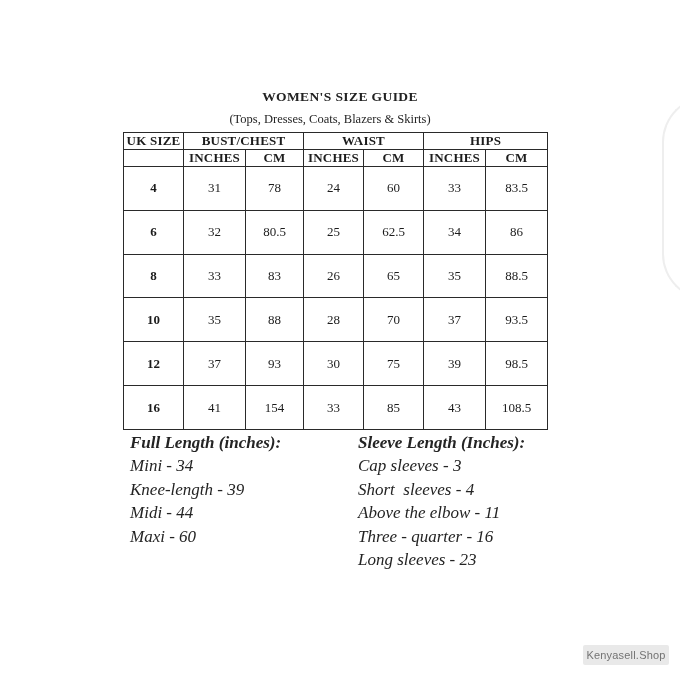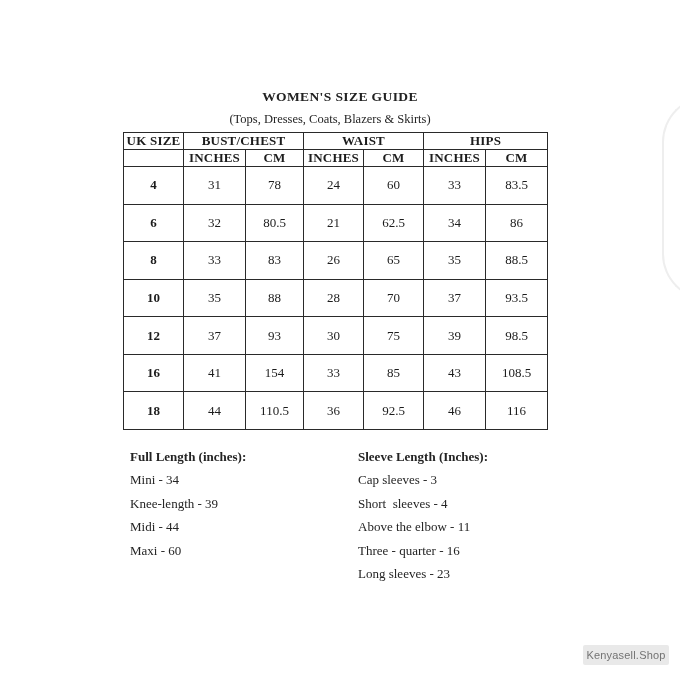--- a/index.html
+++ b/index.html
@@ -32,22 +32,22 @@
   }
   .size-table th, .size-table td {
     border: 1.5px solid #2a2a2a;
     text-align: center; vertical-align: middle;
     padding: 0; overflow: hidden;
   }
   .size-table th { font-weight: bold; letter-spacing: 0.2px; }
   .size-table td.uk { font-weight: bold; }
 
   .note-block {
-    position: absolute; top: 450px;
-    font-size: 13px; color: #242424;
+    position: absolute; top: 436px;
+    font-size: 17px; color: #242424; font-style: italic;
   }
   .note-block .line {
     line-height: 14px;
     margin-bottom: 9.4px;
     white-space: pre;
   }
   .note-block .heading { font-weight: bold; }
   .full-length-block { left: 130px; }
   .sleeve-length-block { left: 358px; }
 
@@ -107,21 +107,21 @@
       <td>78</td>
       <td>24</td>
       <td>60</td>
       <td>33</td>
       <td>83.5</td>
     </tr>
     <tr>
       <td class="uk">6</td>
       <td>32</td>
       <td>80.5</td>
-      <td>21</td>
+      <td>25</td>
       <td>62.5</td>
       <td>34</td>
       <td>86</td>
     </tr>
     <tr>
       <td class="uk">8</td>
       <td>33</td>
       <td>83</td>
       <td>26</td>
       <td>65</td>
@@ -148,29 +148,20 @@
     </tr>
     <tr>
       <td class="uk">16</td>
       <td>41</td>
       <td>154</td>
       <td>33</td>
       <td>85</td>
       <td>43</td>
       <td>108.5</td>
     </tr>
-    <tr>
-      <td class="uk">18</td>
-      <td>44</td>
-      <td>110.5</td>
-      <td>36</td>
-      <td>92.5</td>
-      <td>46</td>
-      <td>116</td>
-    </tr>
   </tbody>
 </table>
 
 <div class="note-block full-length-block">
   <div class="line heading">Full Length (inches):</div>
   <div class="line">Mini - 34</div>
   <div class="line">Knee-length - 39</div>
   <div class="line">Midi - 44</div>
   <div class="line">Maxi - 60</div>
 </div>

